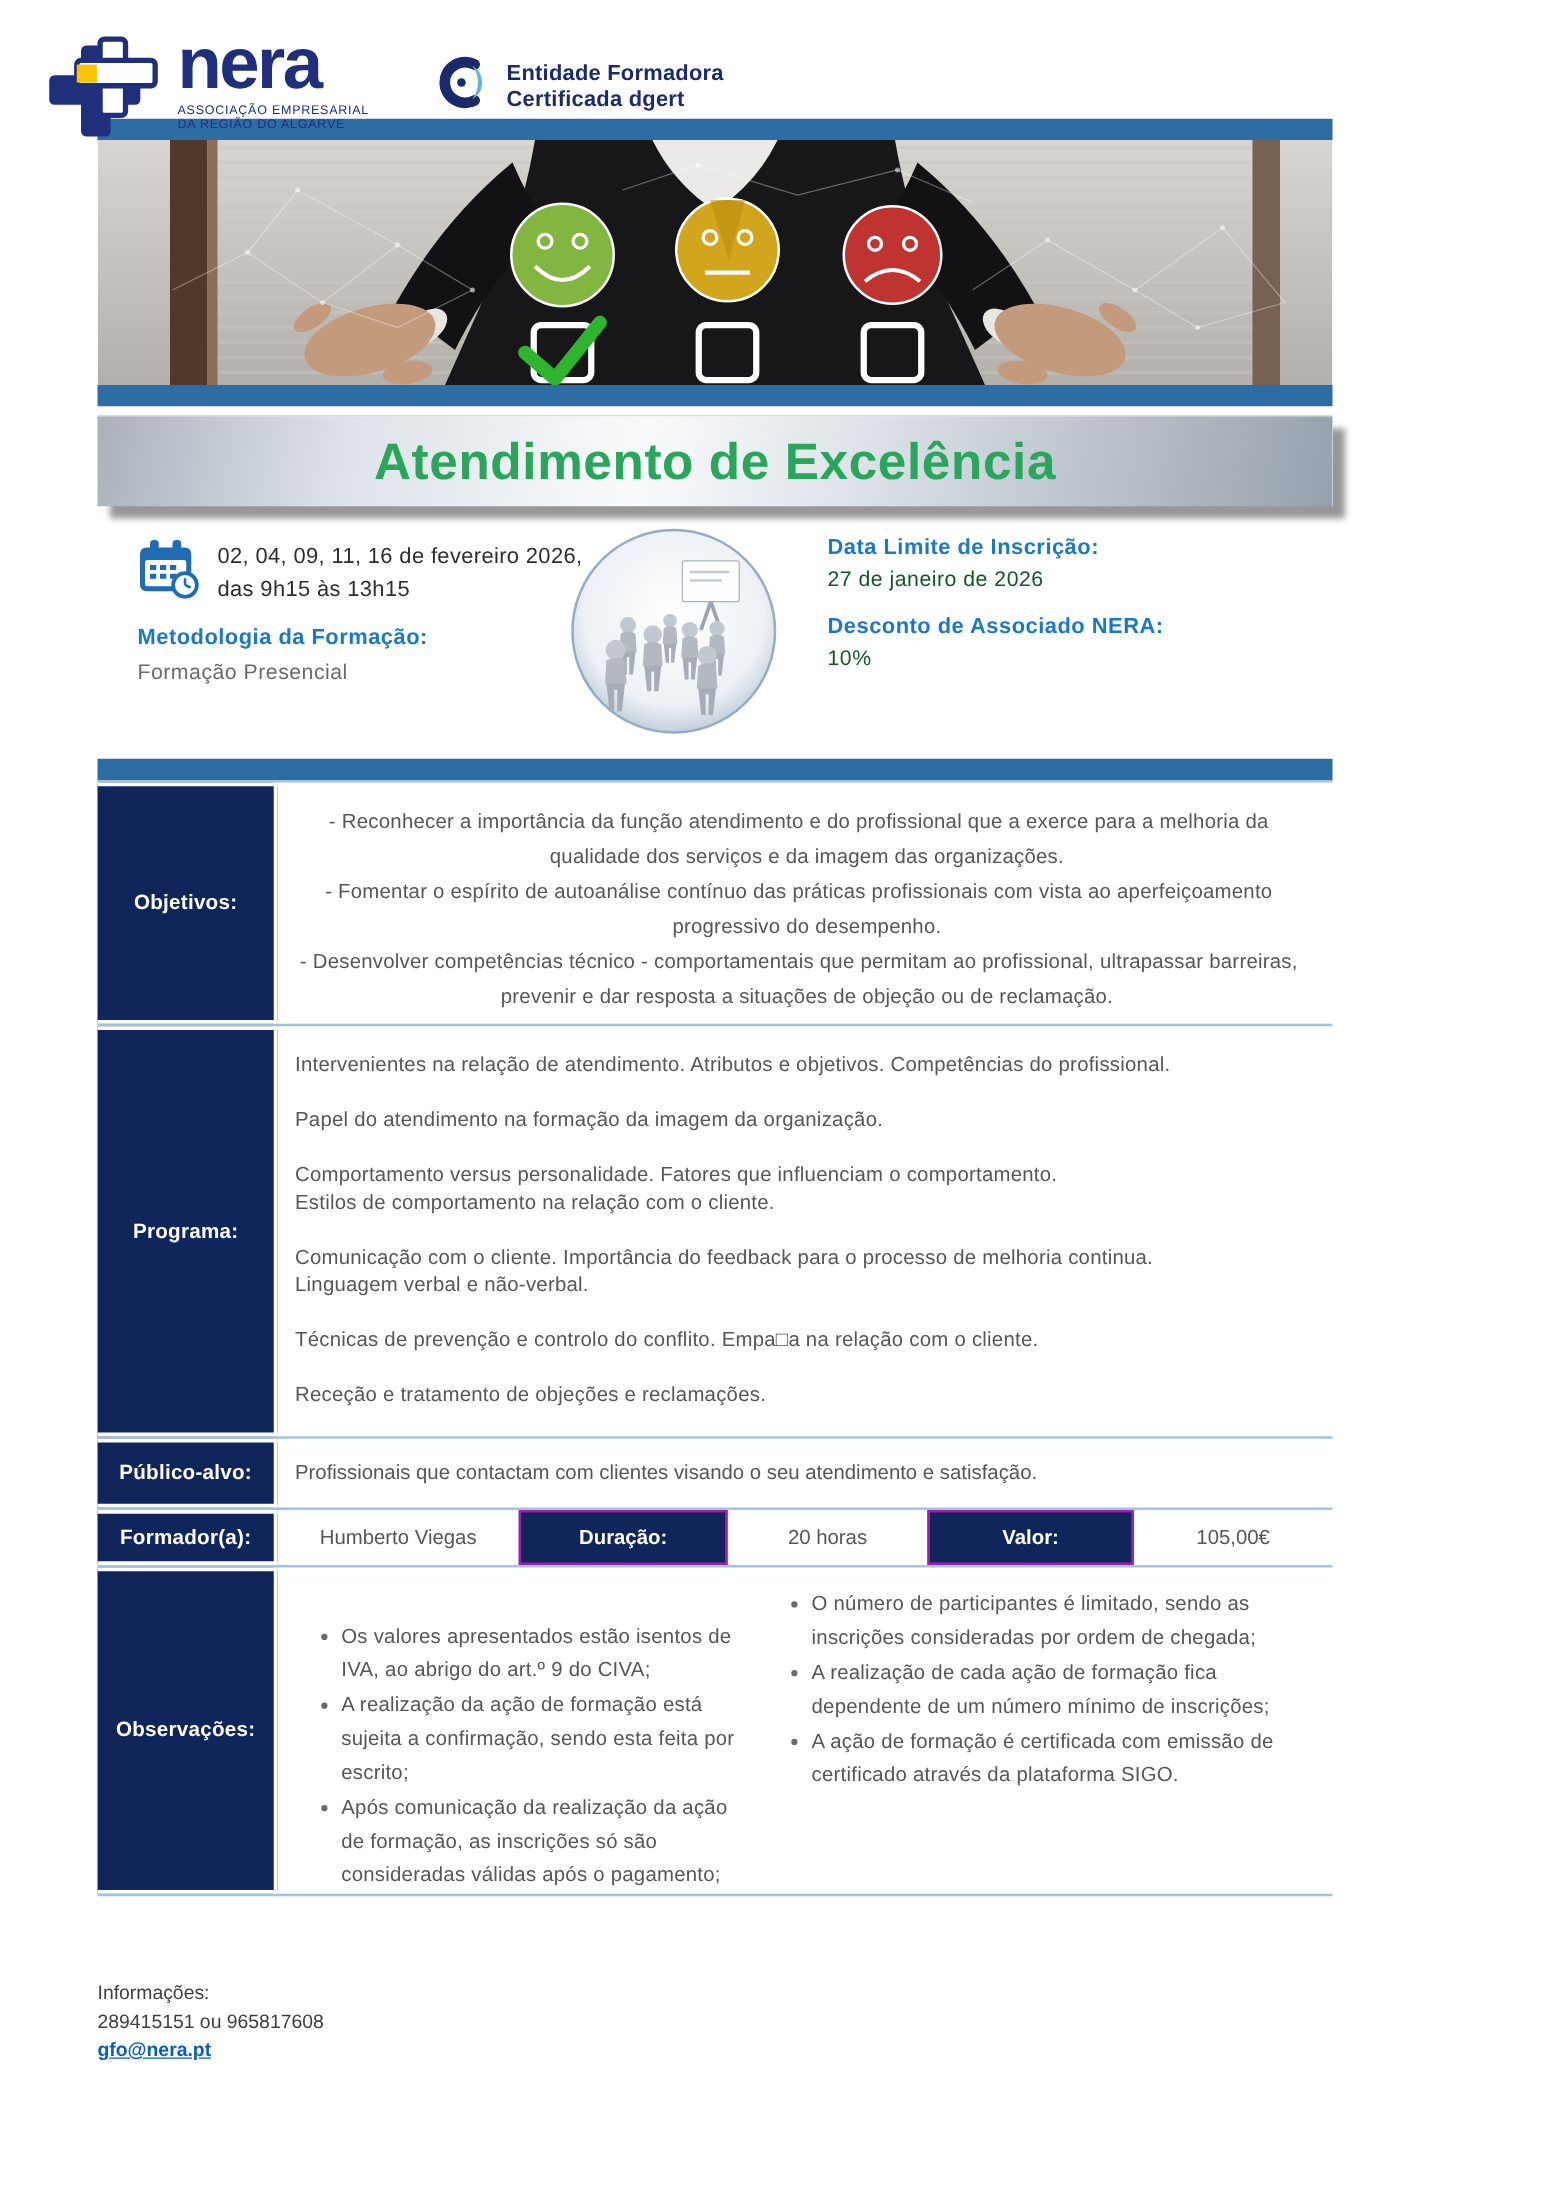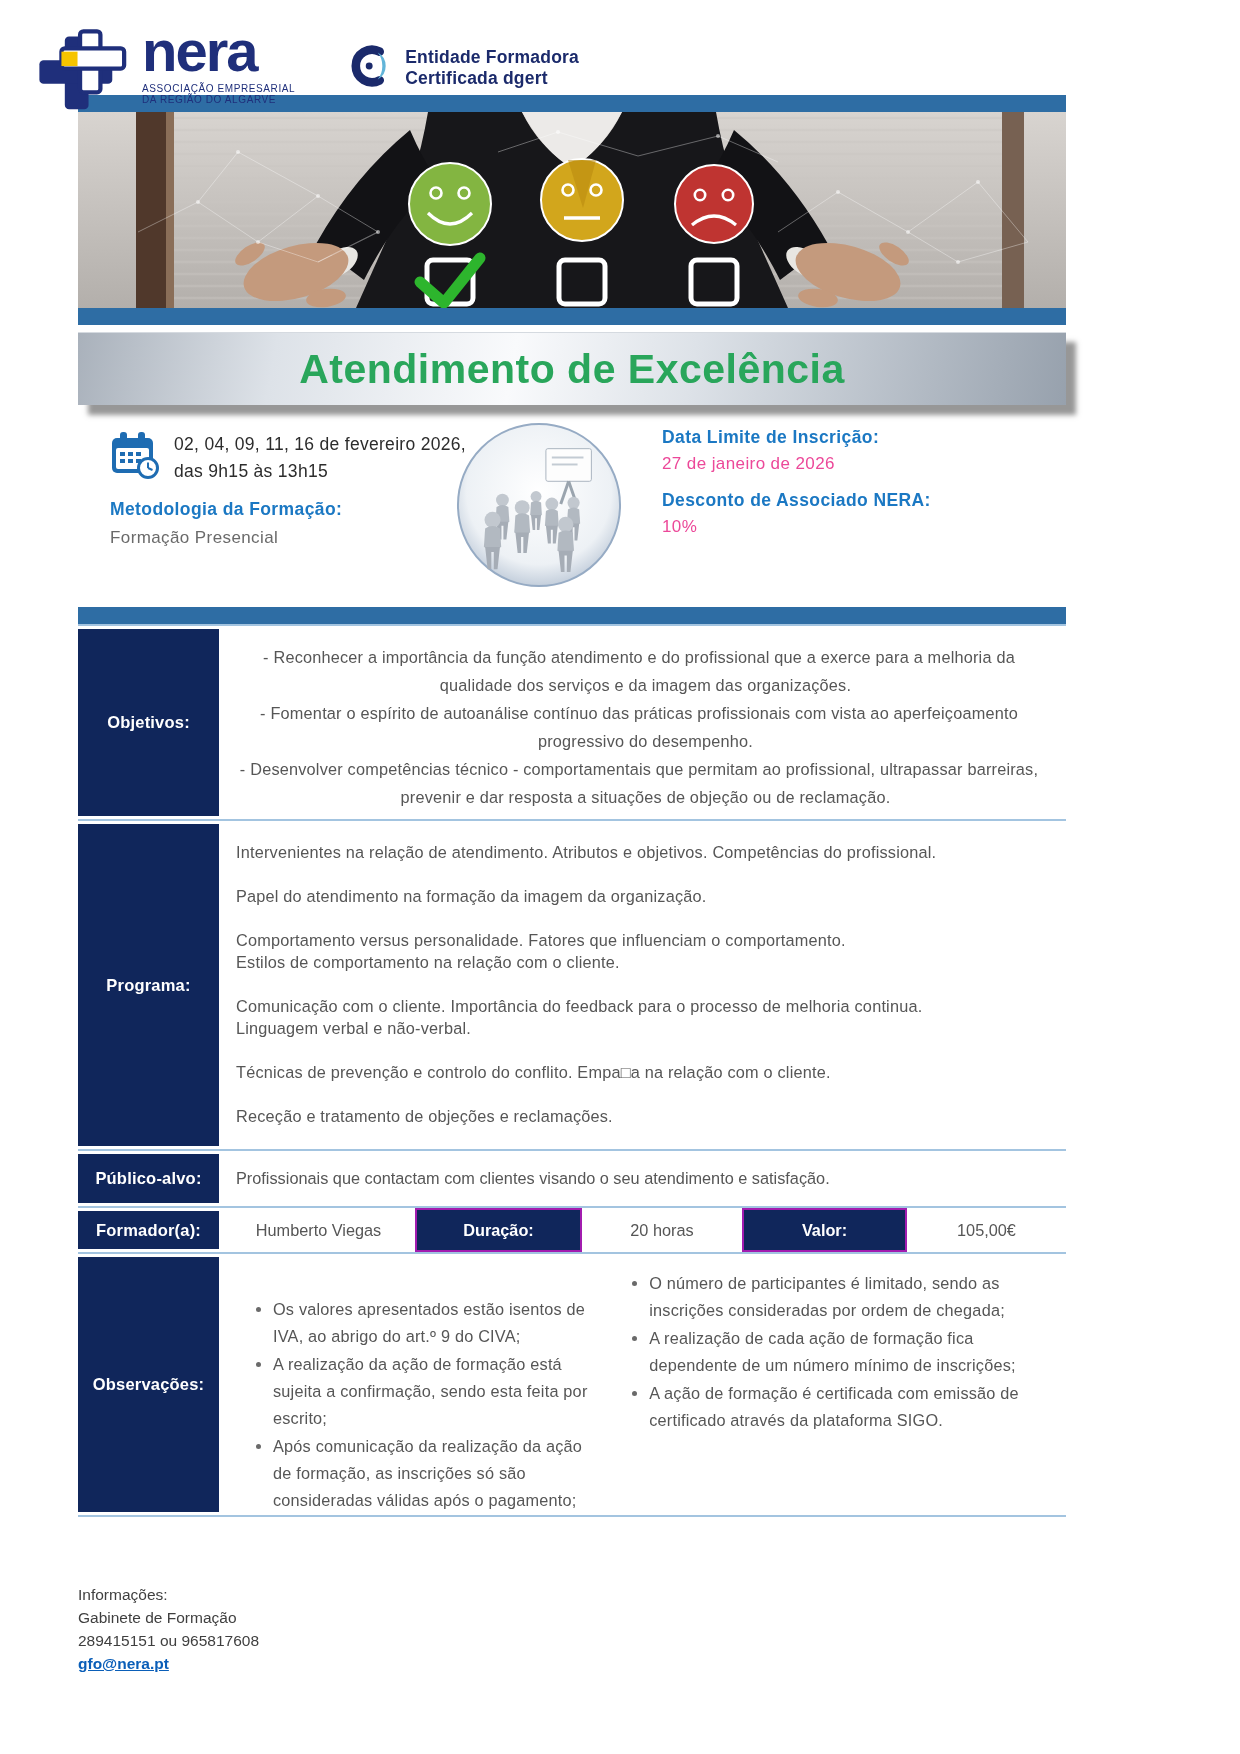--- a/index.html
+++ b/index.html
@@ -29,21 +29,21 @@
   
   .info{position:relative;height:202px;}
   .info-left{position:absolute;left:32px;top:26px;width:370px;}
   .sched{display:flex;align-items:flex-start;}
   .sched-text{margin-left:14px;font-size:17.5px;color:#2c2c2c;line-height:27px;letter-spacing:.3px;}
   .meth-label{margin-top:14px;font-size:17.5px;font-weight:bold;color:#1b78c3;letter-spacing:.4px;}
   .meth-value{margin-top:8px;font-size:17px;color:#6a6a6a;letter-spacing:.4px;}
   .info-center{position:absolute;left:377px;top:16px;width:168px;height:168px;z-index:2;line-height:0;}
   .info-right{position:absolute;left:584px;top:22px;width:400px;}
   .ir-label{font-size:17.5px;font-weight:bold;color:#1b78c3;letter-spacing:.4px;}
-  .ir-value{margin:6px 0 16px 0;font-size:17px;color:#ec4899;letter-spacing:.4px;}
+  .ir-value{margin:6px 0 16px 0;font-size:17px;color:#14532d;letter-spacing:.4px;}
 
   
   .ftable{border-bottom:2px solid #a3c4e0;}
   .frow{display:flex;border-top:2px solid #a3c4e0;box-sizing:border-box;}
   .fcell-label{flex:0 0 144px;background:#10265b;color:#fff;font-weight:bold;font-size:16.5px;
       display:flex;align-items:center;justify-content:center;border:3px solid #fff;border-left:0;
       box-sizing:border-box;letter-spacing:.2px;}
   .fcell-content{flex:1;color:#565656;font-size:16.3px;box-sizing:border-box;}
   .row-objetivos{min-height:170px;}
   .row-objetivos .fcell-content{padding:17px 24px 8px 14px;text-align:center;}
@@ -371,18 +371,17 @@
                 <li>A ação de formação é certificada com emissão de certificado através da plataforma SIGO.</li>
               </ul>
           </div>
         </div>
       </div>
 
     </div>
 
     <div class="foot">
       <div>Informações:</div>
-      <div>Gabinete de Formação</div>
       <div>289415151 ou 965817608</div>
       <div><a>gfo@nera.pt</a></div>
     </div>
   </div>
 </div>
 
 </body></html>

